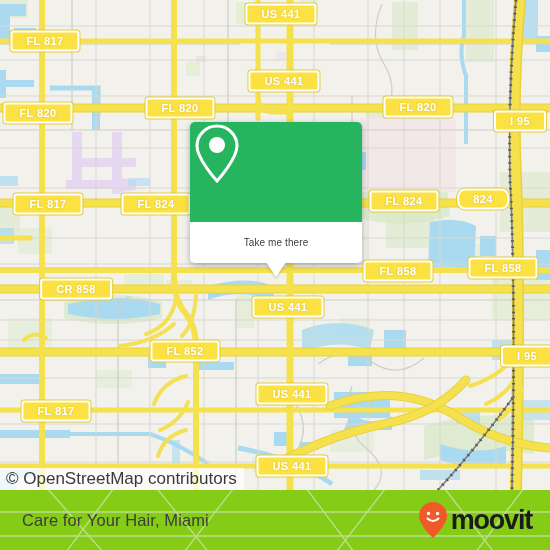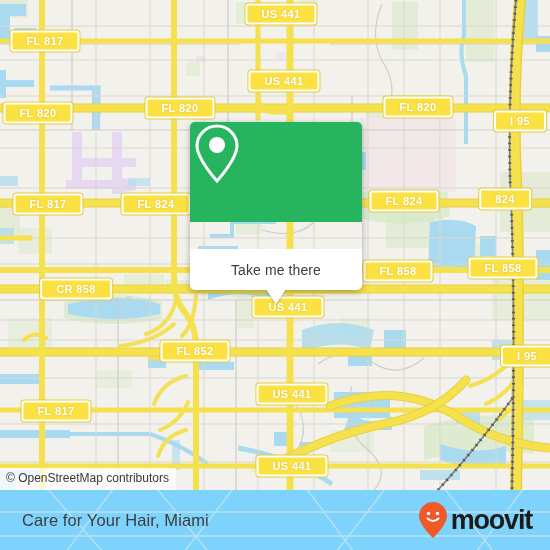--- a/index.html
+++ b/index.html
@@ -13,38 +13,38 @@
   
   .shield{position:absolute;background:#fbe142;border:2px solid #ffffff;border-radius:3px;
           color:#ffffff;font-size:11px;font-weight:bold;letter-spacing:.4px;
           padding:2px 14px 3px;line-height:12px;white-space:nowrap;
           box-shadow:0 0 0 1px rgba(225,200,40,.9);
           text-shadow:0 0 2px rgba(190,160,20,.55);
           transform:translate(-50%,-50%);}
 
   
   .attrib{position:absolute;left:0;bottom:0;background:rgba(255,255,255,.72);
-          color:#3a3a3a;font-size:12px;line-height:17px;padding:2px 7px 3px 6px;white-space:nowrap;}
+          color:#3a3a3a;font-size:17px;line-height:17px;padding:2px 7px 3px 6px;white-space:nowrap;}
 
   
   .card{position:absolute;left:190px;top:122px;width:172px;
         border-radius:5px;overflow:visible;
         box-shadow:0 2px 6px rgba(0,0,0,.30);}
   .card-top{height:100px;background:#27b45e;border-radius:5px 5px 0 0;
             display:flex;align-items:center;justify-content:center;}
   .card-bottom{height:41px;background:#ffffff;border-radius:0 0 5px 5px;
                display:flex;align-items:center;justify-content:center;
-               color:#3c3c3c;font-size:14px;letter-spacing:.1px;margin-top:27px;}
+               color:#3c3c3c;font-size:10px;letter-spacing:.1px;}
   .card-tail{position:absolute;left:50%;bottom:-14px;margin-left:-10px;
              width:0;height:0;border-left:10px solid transparent;
              border-right:10px solid transparent;border-top:15px solid #ffffff;
              filter:drop-shadow(0 2px 1px rgba(0,0,0,.16));}
 
   
-  .footer{position:absolute;left:0;top:490px;width:550px;height:60px;background:#7dd3fc;overflow:hidden;}
+  .footer{position:absolute;left:0;top:490px;width:550px;height:60px;background:#84cc16;overflow:hidden;}
   .footer-wm{position:absolute;left:0;top:0;width:550px;height:60px;opacity:.55;}
   .footer-title{position:absolute;left:22px;top:0;height:60px;display:flex;align-items:center;
                 color:#3d3d3d;font-size:16.5px;letter-spacing:.1px;}
   .brand{position:absolute;right:18px;top:0;height:60px;display:flex;align-items:center;gap:3px;}
   .brand-word{color:#1c1c1c;font-size:27px;font-weight:bold;letter-spacing:-1.2px;line-height:30px;}
 </style>
 </head>
 <body>
 
 <div class="screen">
@@ -298,26 +298,26 @@
         <div class="shield" style="left: 45px; top: 41px;">FL 817</div>
         <div class="shield" style="left: 281px; top: 14px;">US 441</div>
         <div class="shield" style="left: 284px; top: 81px;">US 441</div>
         <div class="shield" style="left: 38px; top: 113px;">FL 820</div>
         <div class="shield" style="left: 180px; top: 108px;">FL 820</div>
         <div class="shield" style="left: 418px; top: 107px;">FL 820</div>
         <div class="shield" style="left: 520px; top: 121px;">I 95</div>
         <div class="shield" style="left: 48px; top: 204px;">FL 817</div>
         <div class="shield" style="left: 156px; top: 204px;">FL 824</div>
         <div class="shield" style="left: 404px; top: 201px;">FL 824</div>
-        <div class="shield" style="left: 505px; top: 199px;">824</div>
+        <div class="shield" style="left: 483px; top: 199px; border-radius: 8px;">824</div>
         <div class="shield" style="left: 76px; top: 289px; text-align: right;">CR 858</div>
         <div class="shield" style="left: 398px; top: 271px;">FL 858</div>
         <div class="shield" style="left: 503px; top: 268px;">FL 858</div>
         <div class="shield" style="left: 288px; top: 307px;">US 441</div>
-        <div class="shield" style="left: 195px; top: 351px; text-align: right;">FL 852</div>
+        <div class="shield" style="left: 185px; top: 351px; text-align: right;">FL 852</div>
         <div class="shield" style="left: 527px; top: 356px;">I 95</div>
         <div class="shield" style="left: 292px; top: 394px;">US 441</div>
         <div class="shield" style="left: 56px; top: 411px;">FL 817</div>
         <div class="shield" style="left: 292px; top: 466px;">US 441</div>
       </div>
 
     <div class="attrib">© OpenStreetMap contributors</div>
 
     <div class="card">
       <div class="card-top">

